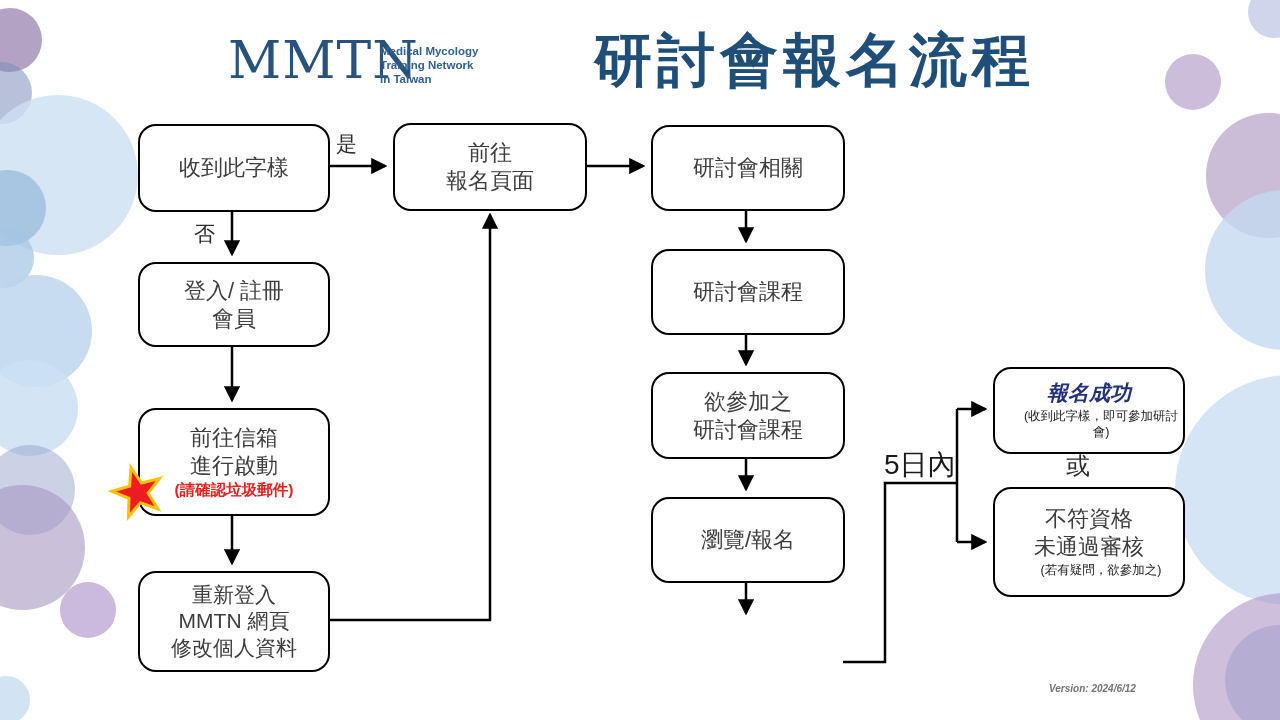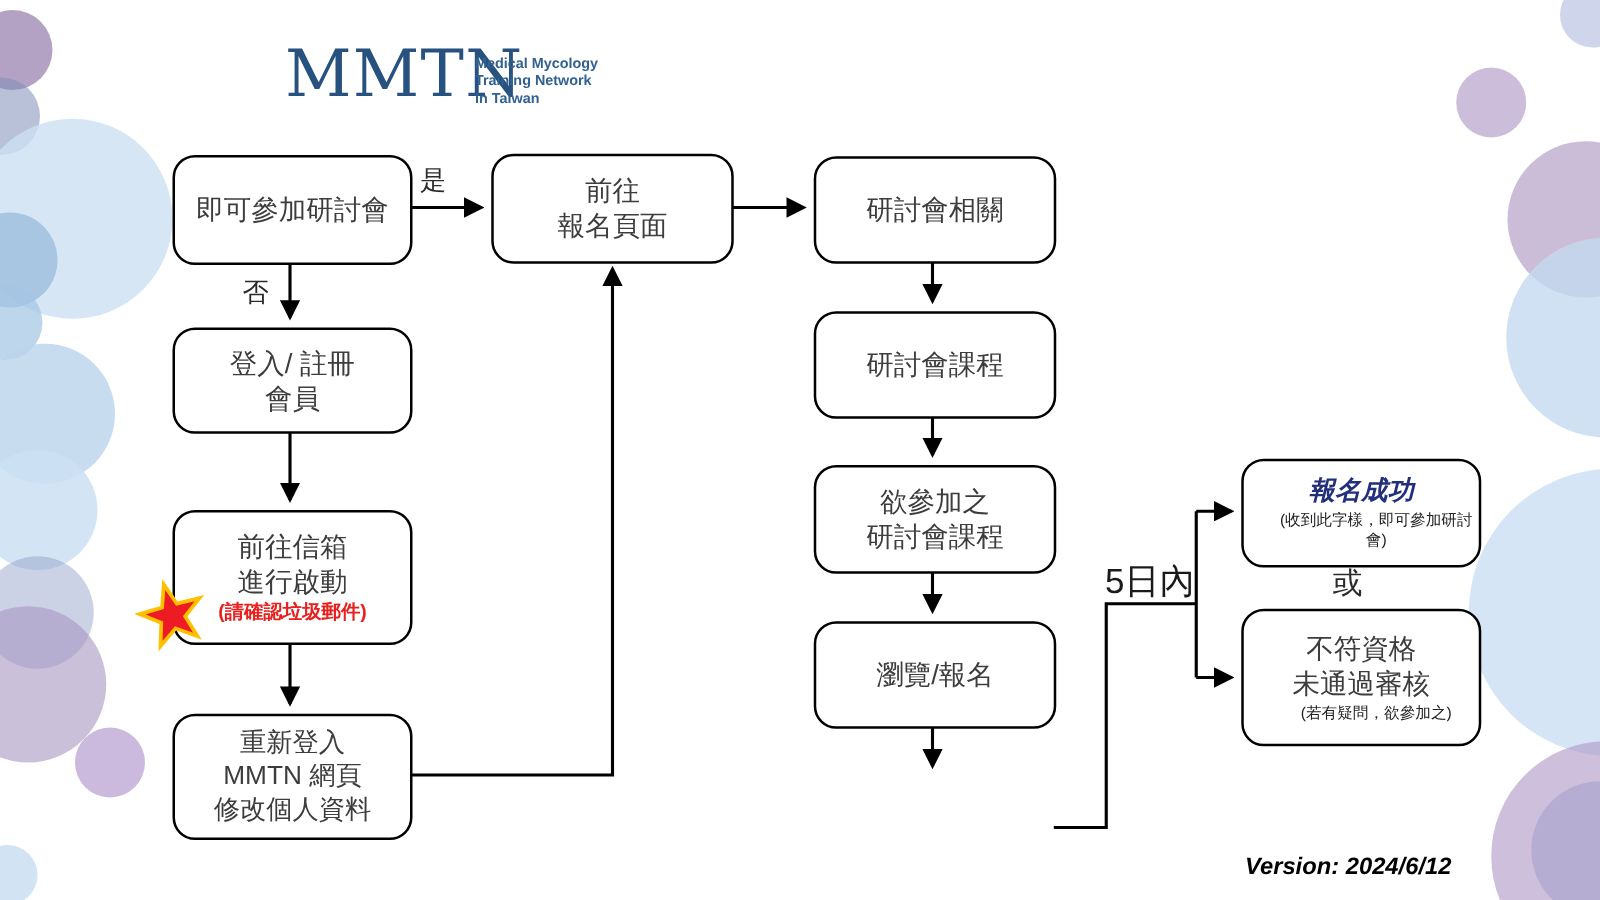--- a/index.html
+++ b/index.html
@@ -30,22 +30,22 @@
   }
   .node-label{white-space:pre-line;}
   .node.red{border-color:#e8201e;color:#e8201e;}
   .node-note{font-size:12.5px;color:#222;margin-top:2px;white-space:pre-line;margin-left:24px;}
   .node-note-red{font-size:15.5px;font-weight:700;color:#e8201e;white-space:pre-line;}
   .success-label{color:#22307c;font-weight:700;font-size:21px;font-style:italic;}
   
   .edge-label{position:absolute;color:#2b2b2b;z-index:2;white-space:nowrap;}
   
   .version{
-    position:absolute;left:996px;top:683px;font-size:19px;font-style:italic;
-    font-weight:700;color:#000000;z-index:2;white-space:nowrap;
+    position:absolute;left:1049px;top:683px;font-size:10px;font-style:italic;
+    font-weight:700;color:#737373;z-index:2;white-space:nowrap;
   }
   .star-icon{position:absolute;left:108px;top:462px;z-index:3;}
   svg.connectors{position:absolute;left:0;top:0;z-index:1;}
 </style>
 </head>
 <body>
 
 <div class="stage">
 
   <div>
@@ -90,23 +90,24 @@
       <line x1="957" y1="542" x2="957" y2="409"></line>
       <line x1="957" y1="409" x2="985" y2="409" marker-end="url(#arr)"></line>
       <line x1="957" y1="542" x2="985" y2="542" marker-end="url(#arr)"></line>
     </g>
   </svg>
 
   <div class="logo-word">MMTN</div>
   <div class="logo-sub">Medical Mycology
 Training Network
 In Taiwan</div>
+  <div class="page-title">研討會報名流程</div>
 
   <div class="node" style="left:138px;top:124px;width:188px;height:84px">
-    <div class="node-label">即可參加研討會</div>
+    <div class="node-label">收到此字樣</div>
   </div>
   <div class="node" style="left:138px;top:262px;width:188px;height:81px">
     <div class="node-label">登入/ 註冊
 會員</div>
   </div>
   <div class="node" style="left:138px;top:408px;width:188px;height:104px">
     <div class="node-label">前往信箱
 進行啟動</div>
     <div class="node-note-red">(請確認垃圾郵件)</div>
   </div>

